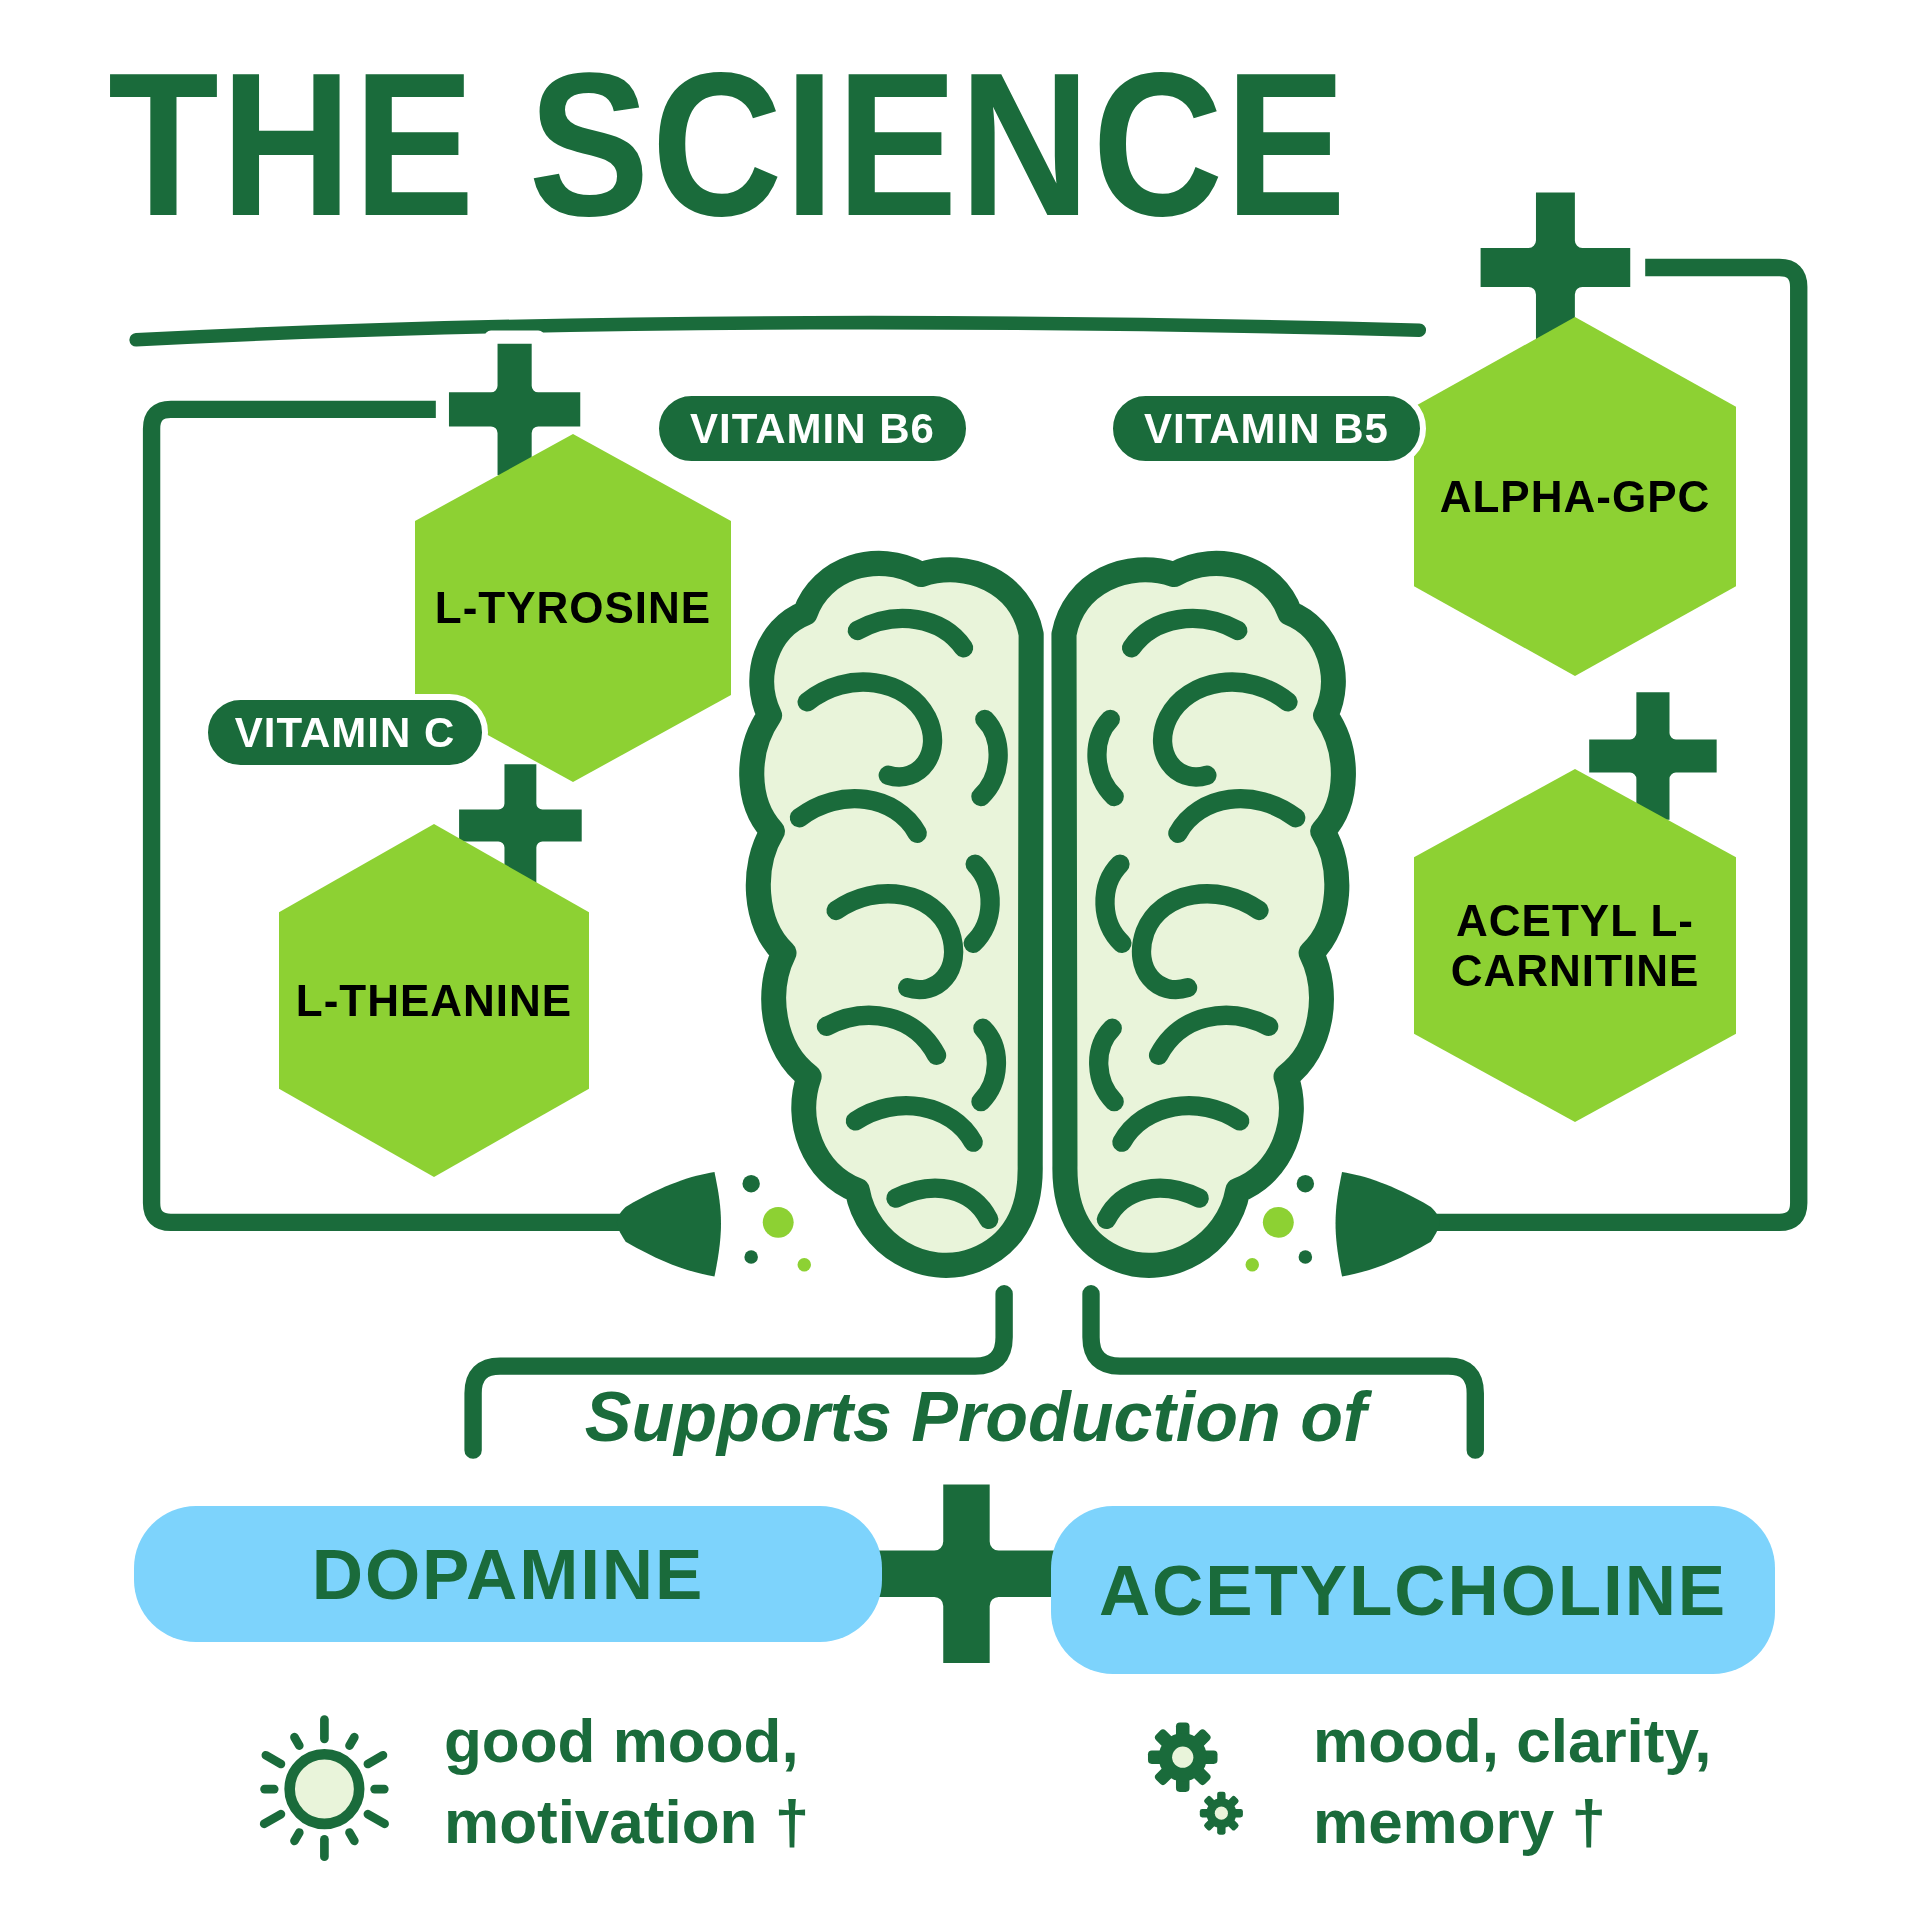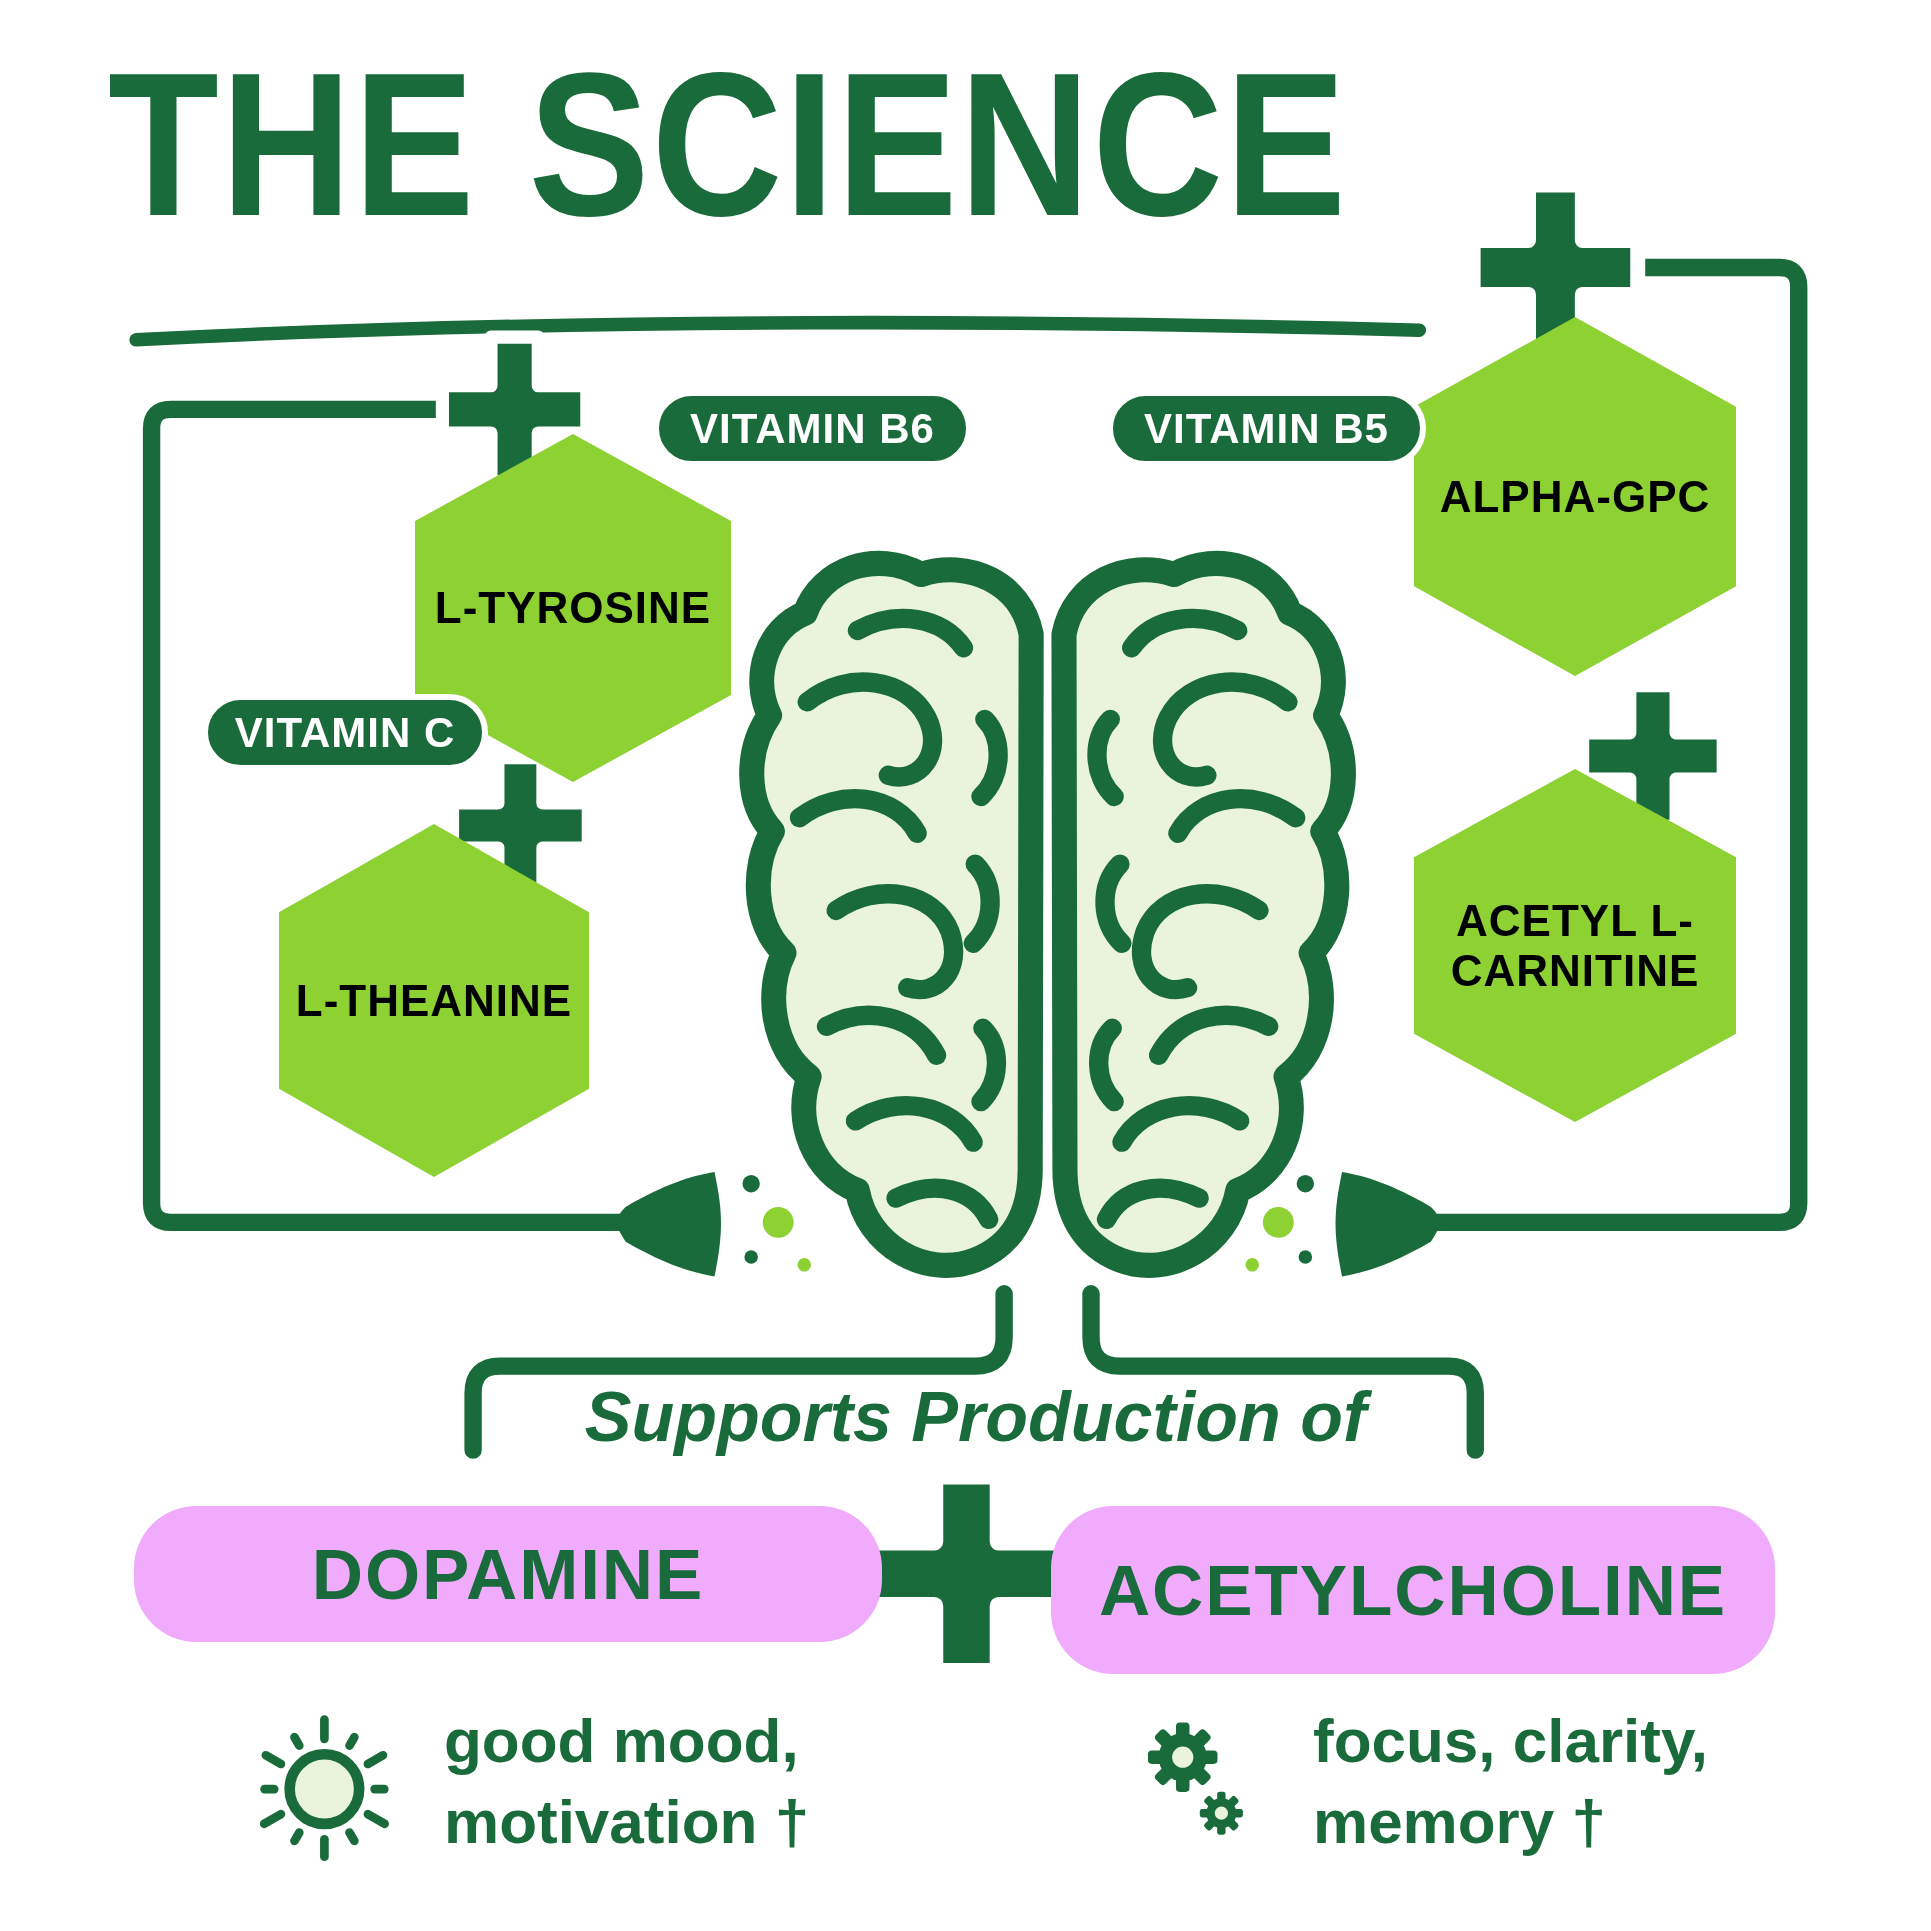--- a/index.html
+++ b/index.html
@@ -25,21 +25,21 @@
   }
 
   .hex{
     z-index:2;background:#8dd133;
     clip-path:polygon(50% 0,100% 25%,100% 75%,50% 100%,0 75%,0 25%);
     display:flex;align-items:center;justify-content:center;text-align:center;
     color:#000000;font-weight:800;font-size:44px;letter-spacing:1px;line-height:1.12;
   }
 
   .bigbox{
-    z-index:2;background:#f0abfc;border-radius:62px;
+    z-index:2;background:#7dd3fc;border-radius:62px;
     display:flex;align-items:center;justify-content:center;
     color:#1a6b3b;font-weight:800;font-size:71px;letter-spacing:1.9px;white-space:nowrap;
   }
 
   .caption{
     left:483px;top:1377px;width:985px;z-index:3;text-align:center;
     font-family:Liberation Sans, sans-serif;font-style:italic;font-weight:700;
     font-size:70px;color:#1a6b3b;white-space:nowrap;
   }
 
@@ -186,17 +186,17 @@
 
   <div class="abs bigbox" style="left:134px;top:1506px;width:748px;height:136px;">
     <span>DOPAMINE</span>
   </div>
   <div class="abs bigbox" style="left:1051px;top:1506px;width:724px;height:168px;">
     <span>ACETYLCHOLINE</span>
   </div>
 
   <div class="abs benefit" style="left:444px;top:1701px;">good mood,
 motivation †</div>
-  <div class="abs benefit" style="left:1313px;top:1701px;">focus, clarity,
+  <div class="abs benefit" style="left:1313px;top:1701px;">mood, clarity,
 memory †</div>
 
 </div>
 
 
 </body></html>

